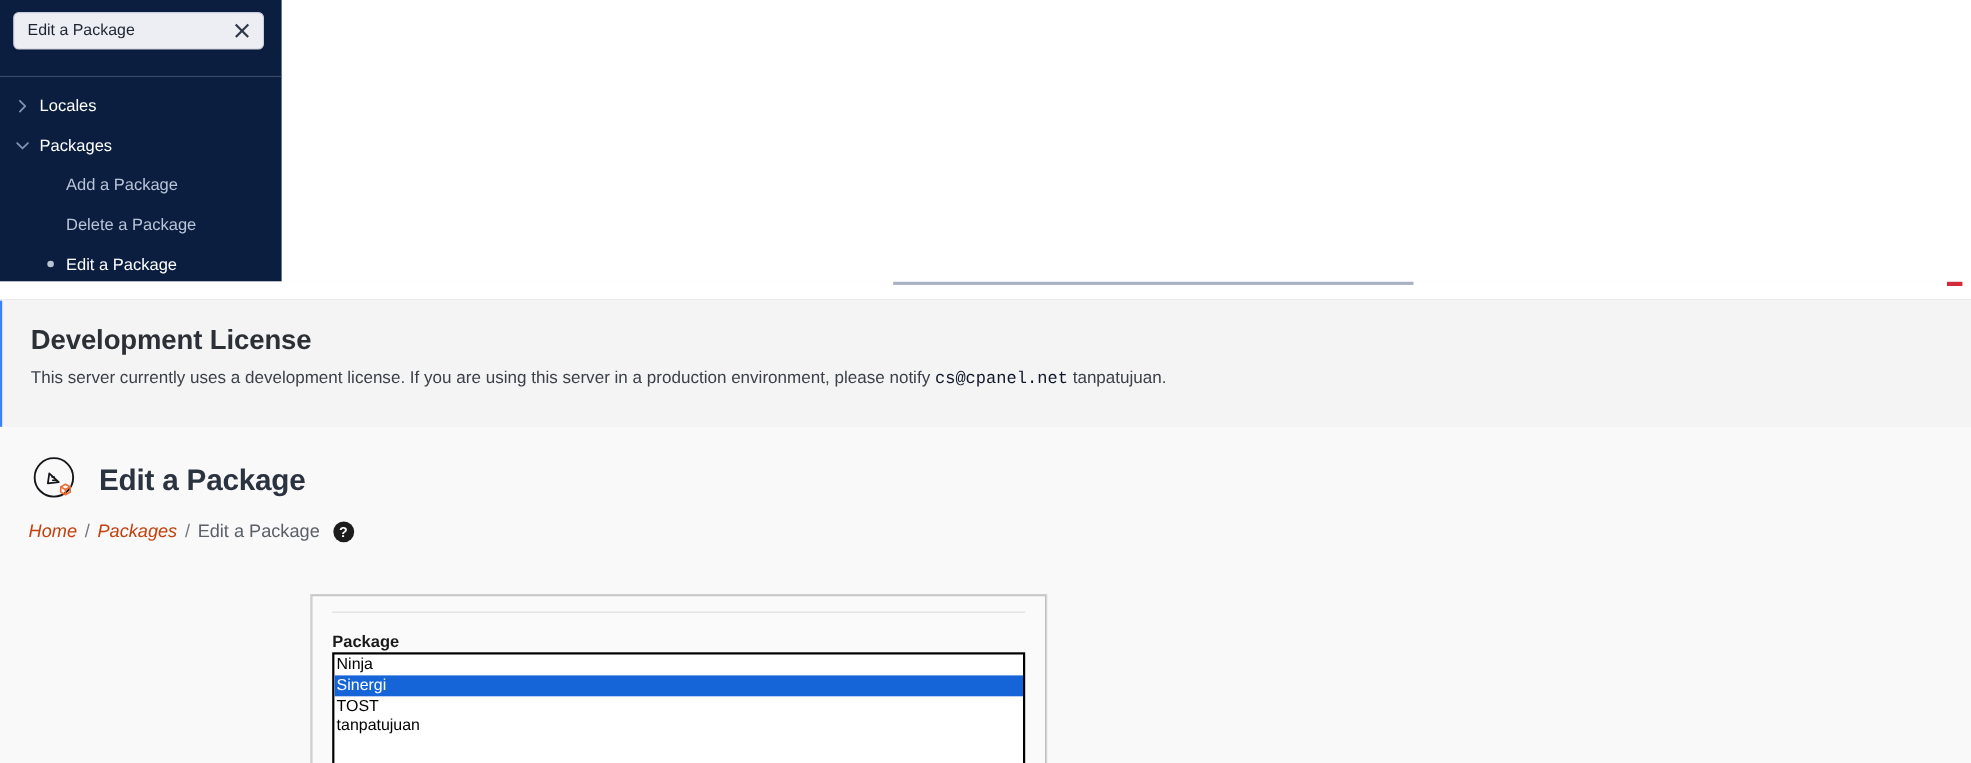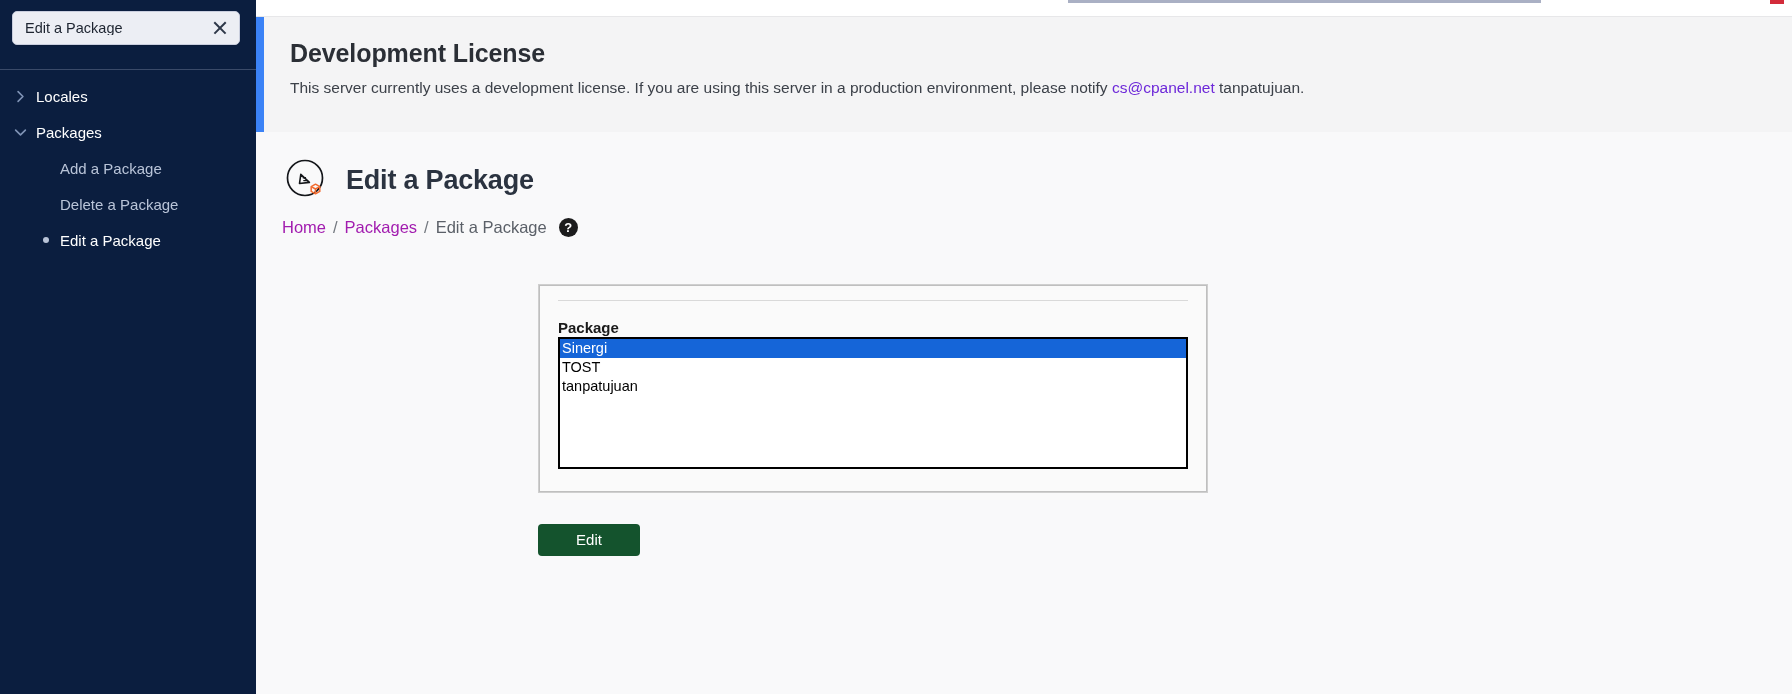--- a/index.html
+++ b/index.html
@@ -10,20 +10,21 @@
     background: #ffffff;
     font-family: "Liberation Sans", sans-serif;
   }
 
   #app {
     position: relative;
     width: 1792px;
     height: 694px;
     display: flex;
     background: #ffffff;
+    flex-direction: column;
   }
 
   
   .sidebar {
     width: 256px;
     height: 694px;
     background: #0b1e3f;
     flex: 0 0 256px;
     position: relative;
     overflow: hidden;
@@ -146,40 +147,41 @@
     right: 8px;
     top: 0px;
     width: 14px;
     height: 4px;
     background: #d32b3a;
   }
 
   .notice {
     margin: 0;
     background: #f4f4f5;
-    border-left: 8px solid #3b82f6;
+    border-left: 2px solid #3b82f6;
     padding: 22px 0 24px 26px;
     min-height: 115px;
   }
   .notice h2 {
     margin: 0 0 10px 0;
     font-size: 25px;
     font-weight: bold;
     color: #2b2f36;
     letter-spacing: -0.1px;
   }
   .notice p {
     margin: 0;
     font-size: 15.5px;
     color: #3c4149;
     line-height: 1.35;
   }
   .notice p a {
-    color: #6d28d9;
+    color: #0f172a;
     text-decoration: none;
+    font-family: Liberation Mono, monospace;
   }
 
   .page-head {
     display: flex;
     align-items: center;
     padding: 24px 0 0 26px;
   }
   .page-icon {
     width: 48px; height: 48px;
     flex: 0 0 48px;
@@ -194,23 +196,24 @@
   }
 
   .breadcrumb {
     display: flex;
     align-items: center;
     padding: 14px 0 0 26px;
     font-size: 16.5px;
     color: #5b6068;
   }
   .breadcrumb a {
-    color: #a21caf;
+    color: #c2410c;
     text-decoration: none;
     cursor: pointer;
+    font-style: italic;
   }
   .breadcrumb .sep {
     margin: 0 7px;
     color: #73787f;
   }
   .help-icon {
     width: 19px; height: 19px;
     border-radius: 50%;
     background: #1c1c1c;
     color: #fff;
@@ -380,20 +383,21 @@
       <span class="sep">/</span>
       <span>Edit a Package</span>
       <span class="help-icon">?</span>
     </div>
 
     <div class="form-panel">
       <div class="form-inner">
         <div class="inner-rule"></div>
         <div class="field-label">Package</div>
         <div class="listbox">
+          <div class="listopt">Ninja</div>
           <div class="listopt selected">Sinergi</div>
           <div class="listopt">TOST</div>
           <div class="listopt">tanpatujuan</div>
         </div>
       </div>
     </div>
 
     <button class="edit-btn">Edit</button>
 
   </main>

